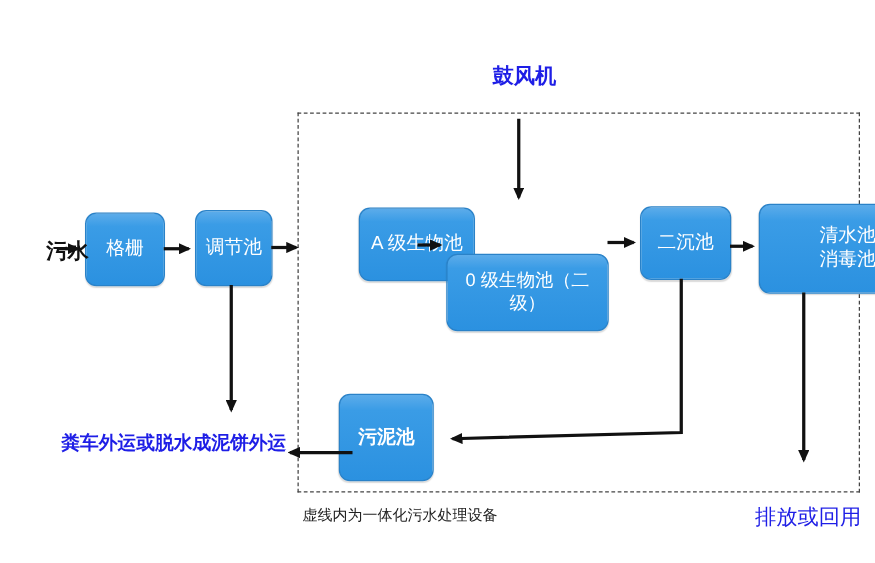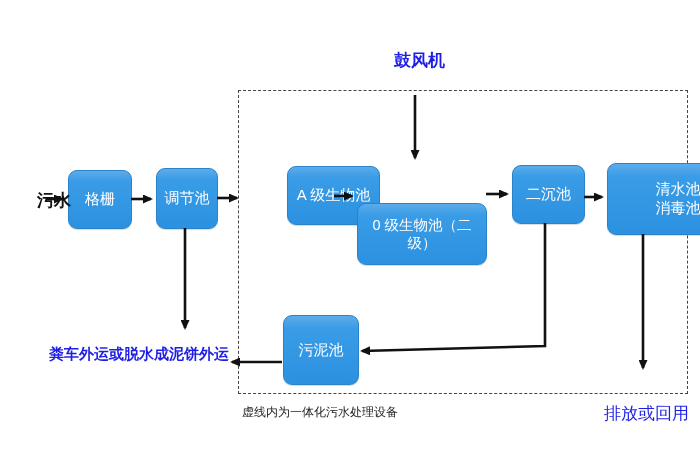--- a/index.html
+++ b/index.html
@@ -18,21 +18,21 @@
     border:1px solid #2a82c8;border-radius:9px;
     color:#ffffff;font-size:15px;line-height:1.25;text-align:center;
     box-shadow:0 1px 1px rgba(0,0,0,0.15);
   }
   .node-grating{left:68px;top:170px;width:62px;height:57px;}
   .node-regulating{left:156px;top:168px;width:60px;height:59px;}
   .node-a-bio{left:242px;top:166px;width:91px;height:57px;margin-left:45px;}
   .node-o-bio{left:357px;top:163px;width:128px;height:60px;font-size:14.5px;margin-top:40px;}
   .node-secondary-sed{left:512px;top:165px;width:71px;height:57px;}
   .node-clear-water{left:607px;top:163px;width:72px;height:70px;padding-left:34px;}
-  .node-sludge{left:283px;top:315px;width:74px;height:68px;}
+  .node-sludge{left:271px;top:315px;width:74px;height:68px;font-weight:bold;}
   .lbl{position:absolute;white-space:nowrap;text-align:right;}
   .lbl-source{left:5px;top:189px;font-size:17px;font-weight:bold;color:#111;margin-left:32px;}
   .lbl-blower{left:394px;top:49px;font-size:17px;font-weight:bold;color:#1e1ee6;}
   .lbl-sludge-out{left:49px;top:345px;font-size:15px;font-weight:bold;color:#1e1ee6;}
   .lbl-caption{left:242px;top:404px;font-size:12px;color:#222;}
   .lbl-discharge{left:604px;top:402px;font-size:17px;font-weight:normal;color:#1e1ee6;}
   svg.arrows{position:absolute;left:0;top:0;pointer-events:none;}
 </style>
 </head>
 <body>

